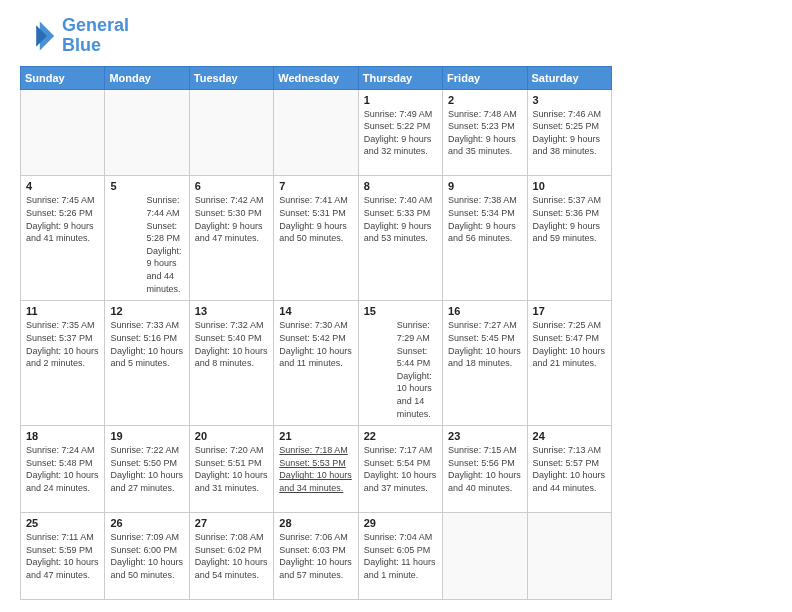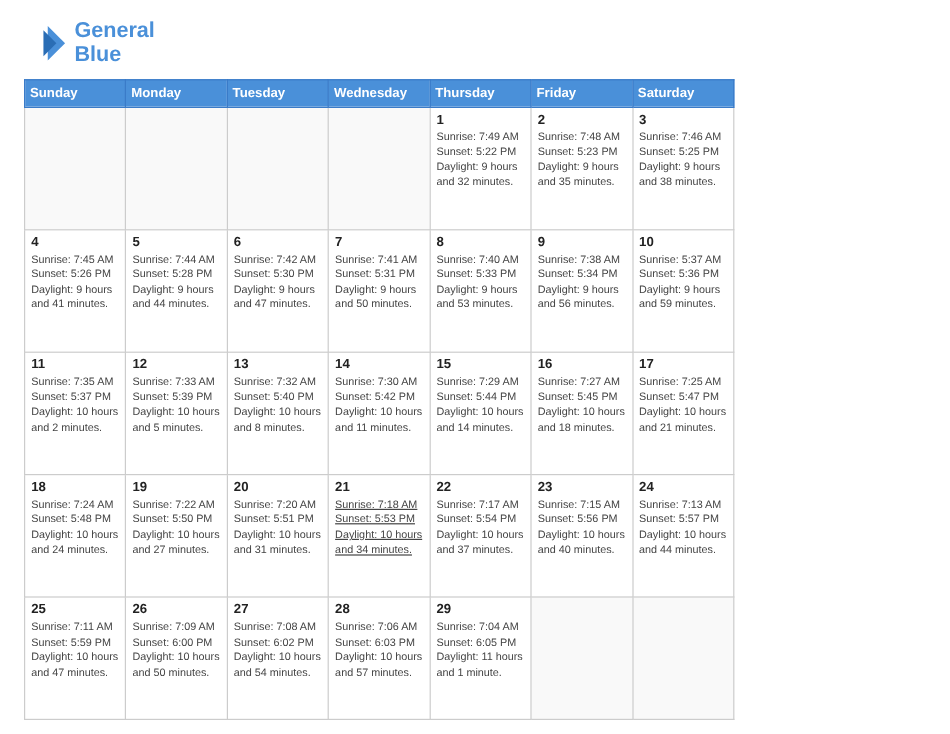--- a/index.html
+++ b/index.html
@@ -156,21 +156,21 @@
         <tr>
           <td>
             <div class="day-num">4</div>
             <div class="day-info" style="white-space: pre-line;">Sunrise: 7:45 AM
 Sunset: 5:26 PM
 Daylight: 9 hours
 and 41 minutes.</div>
           </td>
           <td>
             <div class="day-num">5</div>
-            <div class="day-info" style="white-space: pre-line;">Sunrise: 7:44 AM
+            <div class="day-info" style="white-space: pre-line; margin-left: 36px;">Sunrise: 7:44 AM
 Sunset: 5:28 PM
 Daylight: 9 hours
 and 44 minutes.</div>
           </td>
           <td>
             <div class="day-num">6</div>
             <div class="day-info" style="white-space: pre-line;">Sunrise: 7:42 AM
 Sunset: 5:30 PM
 Daylight: 9 hours
 and 47 minutes.</div>
@@ -208,41 +208,41 @@
           <td>
             <div class="day-num">11</div>
             <div class="day-info" style="white-space: pre-line;">Sunrise: 7:35 AM
 Sunset: 5:37 PM
 Daylight: 10 hours
 and 2 minutes.</div>
           </td>
           <td>
             <div class="day-num">12</div>
             <div class="day-info" style="white-space: pre-line;">Sunrise: 7:33 AM
-Sunset: 5:39 PM
+Sunset: 5:16 PM
 Daylight: 10 hours
 and 5 minutes.</div>
           </td>
           <td>
             <div class="day-num">13</div>
             <div class="day-info" style="white-space: pre-line;">Sunrise: 7:32 AM
 Sunset: 5:40 PM
 Daylight: 10 hours
 and 8 minutes.</div>
           </td>
           <td>
             <div class="day-num">14</div>
             <div class="day-info" style="white-space: pre-line;">Sunrise: 7:30 AM
 Sunset: 5:42 PM
 Daylight: 10 hours
 and 11 minutes.</div>
           </td>
           <td>
             <div class="day-num">15</div>
-            <div class="day-info" style="white-space: pre-line;">Sunrise: 7:29 AM
+            <div class="day-info" style="white-space: pre-line; margin-left: 33px;">Sunrise: 7:29 AM
 Sunset: 5:44 PM
 Daylight: 10 hours
 and 14 minutes.</div>
           </td>
           <td>
             <div class="day-num">16</div>
             <div class="day-info" style="white-space: pre-line;">Sunrise: 7:27 AM
 Sunset: 5:45 PM
 Daylight: 10 hours
 and 18 minutes.</div>

